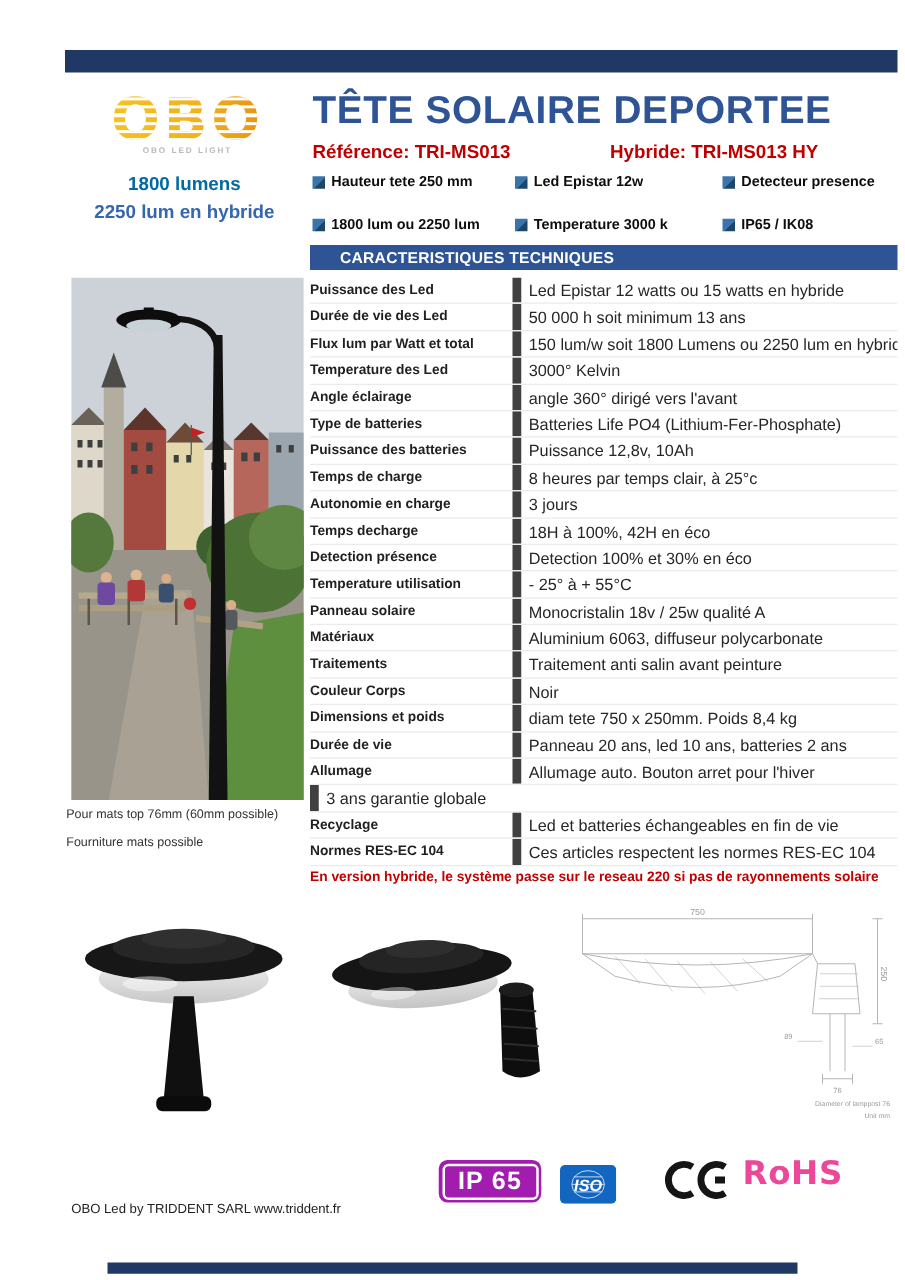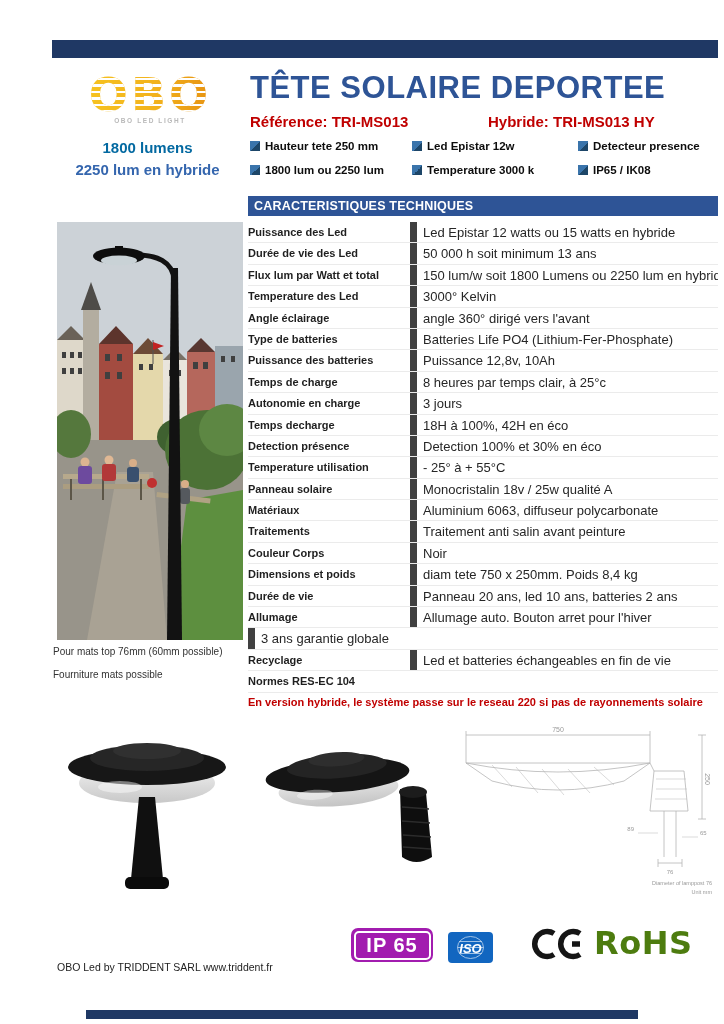--- a/index.html
+++ b/index.html
@@ -23,29 +23,29 @@
     -webkit-background-clip:text; background-clip:text; color:transparent;
   }
   .logo-sub { margin-top:1px; font-size:6.5px; letter-spacing:1.6px; color:#b9b9b9; font-weight:bold; }
   .lumens-1 { left:40px; top:139px; width:215px; text-align:center; font-size:15px; font-weight:bold; color:#0369a1; }
   .lumens-2 { left:40px; top:161px; width:215px; text-align:center; font-size:15px; font-weight:bold; color:#3566ae; }
 
   
   .page-title { left:250px; top:70px; font-size:31px; font-weight:bold; color:#2e5496; letter-spacing:0.5px; }
   .ref-label  { left:250px; top:113px; font-size:15px; font-weight:bold; color:#c00000; }
   .hyb-label  { left:488px; top:113px; font-size:15px; font-weight:bold; color:#c00000; }
-  .bullets { left:250px; top:137px; width:466px; display:grid; grid-template-columns:162px 166px 1fr; row-gap:7px; }
+  .bullets { left:250px; top:137px; width:466px; display:grid; grid-template-columns:162px 166px 1fr; row-gap:17px; }
   .bullet-item { display:flex; align-items:center; gap:5px; height:17px; }
   .bullet-sq { width:10px; height:10px; flex:none;
     background:linear-gradient(135deg, #3a74ab 0 55%, #1d4668 55%); }
   .bullet-label { font-size:11.5px; font-weight:bold; color:#0d0d0d; white-space:nowrap; }
 
   
   .section-header { left:248px; top:196px; width:470px; height:20px; background:#2e5496;
-    color:#ffffff; font-size:12.5px; font-weight:bold; line-height:20px; padding-left:6px; letter-spacing:0.2px; }
+    color:#ffffff; font-size:12.5px; font-weight:bold; line-height:20px; padding-left:24px; letter-spacing:0.2px; }
   .specs { left:248px; top:222px; width:470px; }
   .spec-row { display:flex; height:21.4px; line-height:21.4px; border-bottom:1px solid #ebebeb; overflow:hidden; }
   .spec-label { width:162px; flex:none; font-size:11px; font-weight:bold; color:#1f1f1f; white-space:nowrap; }
   .spec-value { flex:1; border-left:7px solid #404040; padding-left:6px; font-size:13px; color:#262626; white-space:nowrap; }
   .hybrid-note { left:248px; top:696px; font-size:11px; font-weight:bold; color:#c00000; }
 
   
   .street-photo { left:57px; top:222px; width:186px; height:418px; }
   .photo-cap-1 { left:53px; top:646px; font-size:10px; color:#333333; }
   .photo-cap-2 { left:53px; top:669px; font-size:10px; color:#333333; }
@@ -54,21 +54,21 @@
   .lamp-photo-1 { left:62px;  top:727px; }
   .lamp-photo-2 { left:250px; top:737px; }
   .tech-drawing { left:452px; top:723px; }
 
   
   .cert-ip65 { left:351px; top:928px; width:82px; height:34px; background:#a21caf; border-radius:7px;
     display:flex; align-items:center; justify-content:center; color:#ffffff; font-weight:bold; font-size:20px; letter-spacing:1px; }
   .cert-ip65::after { content:''; position:absolute; inset:2.5px; border:2px solid #ffffff; border-radius:5px; }
   .cert-iso { left:448px; top:932px; }
   .cert-ce { left:526px; top:927px; }
-  .cert-rohs { left:594px; top:924px; font-family:"DejaVu Sans", sans-serif; font-weight:bold; font-size:32px; color:#4d7c0f; letter-spacing:0.5px; }
+  .cert-rohs { left:594px; top:924px; font-family:"DejaVu Sans", sans-serif; font-weight:bold; font-size:26px; color:#ec4899; letter-spacing:0.5px; }
 
   .footer-text { left:57px; top:961px; font-size:10.5px; color:#222222; }
 </style>
 </head>
 <body>
 
 <div id="page">
 
   <div class="abs top-bar"></div>
 
@@ -190,20 +190,21 @@
       </div>
       <div class="spec-row">
         <div class="spec-value">3 ans garantie globale</div>
       </div>
       <div class="spec-row">
         <div class="spec-label">Recyclage</div>
         <div class="spec-value">Led et batteries échangeables en fin de vie</div>
       </div>
       <div class="spec-row">
         <div class="spec-label">Normes RES-EC 104</div>
+        <div class="spec-value">Ces articles respectent les normes RES-EC 104</div>
       </div>
     </div>
   <div class="abs hybrid-note">En version hybride, le système passe sur le reseau 220 si pas de rayonnements solaire</div>
 
   <svg class="abs street-photo" viewBox="0 0 186 418" width="186" height="418">
     <rect x="0" y="0" width="186" height="418" fill="#ccd2d7"></rect>
 
     <rect x="0" y="118" width="28" height="100" fill="#ded8ca"></rect>
     <polygon points="0,118 14,104 28,118" fill="#6a6258"></polygon>
     <rect x="26" y="88" width="16" height="130" fill="#b3ada0"></rect>

